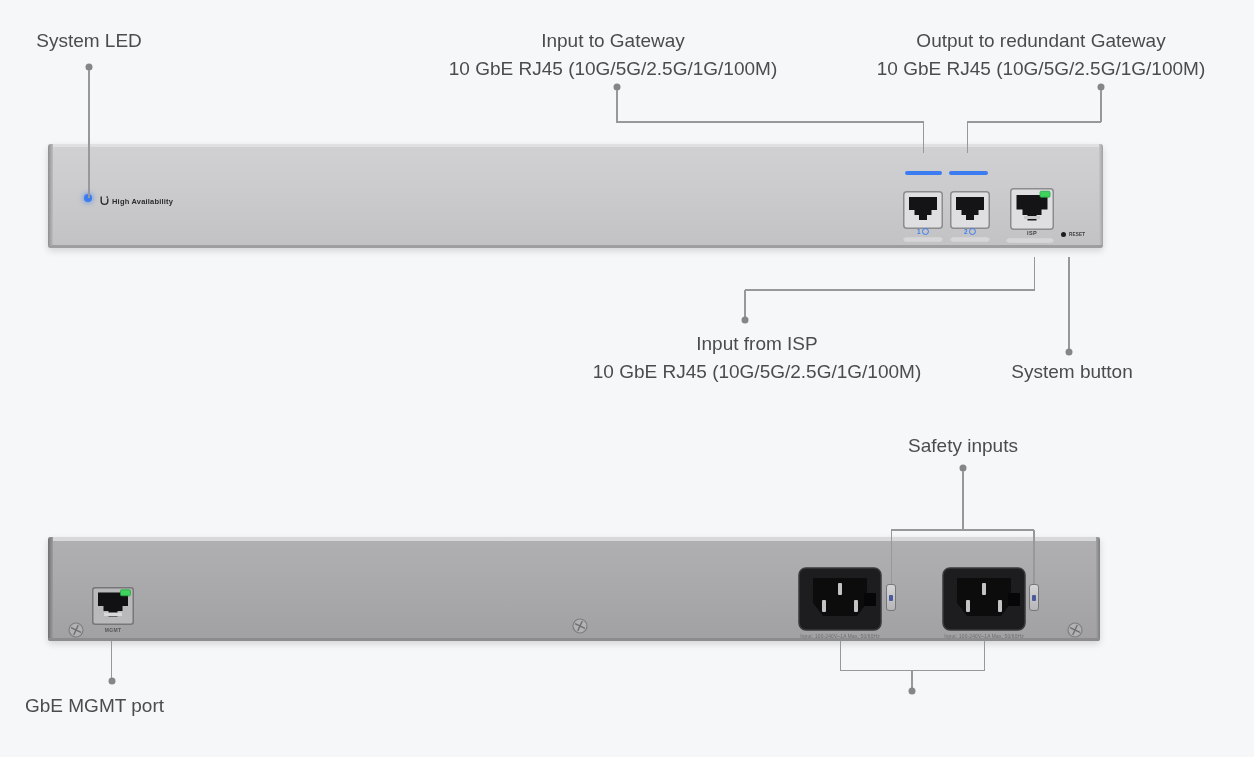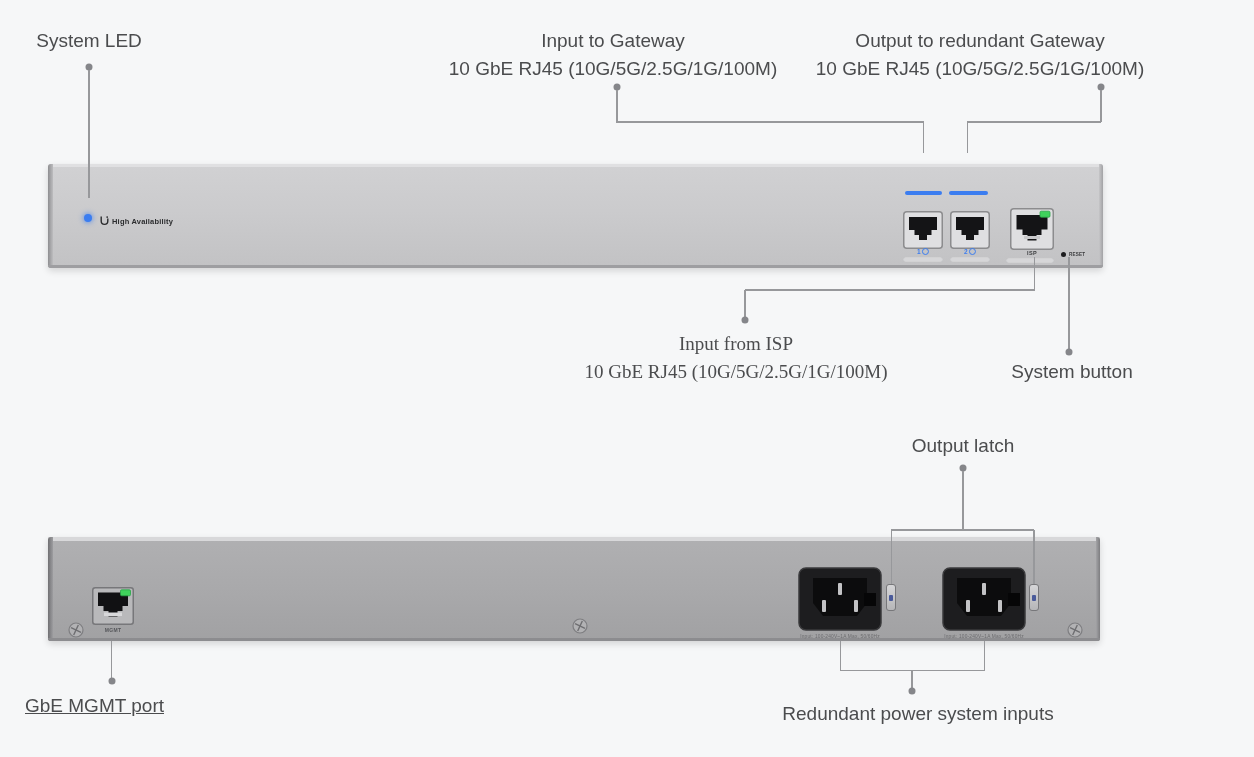--- a/index.html
+++ b/index.html
@@ -12,21 +12,21 @@
   .ann.left-align{transform:none;text-align:left;}
 
   
   .vline{position:absolute;width:1.5px;background:#97989b;z-index:5;}
   .hline{position:absolute;height:1.5px;background:#97989b;z-index:5;}
   .ldot{position:absolute;width:7px;height:7px;border-radius:50%;background:#85868a;
         transform:translate(-50%,-50%);z-index:5;}
 
   
   .panel{position:absolute;border-radius:3px;box-shadow:0 3px 7px rgba(0,0,0,.14);}
-  .panel-front{left:48px;top:164px;width:1055px;height:104px;
+  .panel-front{left:48px;top:144px;width:1055px;height:104px;
     background:linear-gradient(180deg,#d1d1d3 0%,#cbcbcd 45%,#c2c2c4 100%);}
   .panel-back{left:48px;top:537px;width:1052px;height:104px;border-radius:2px;
     background:linear-gradient(180deg,#b0b0b2 0%,#a9a9ab 50%,#a1a1a3 100%);}
   .edge-top{position:absolute;left:0;right:0;top:0;height:3px;background:#e0e0e2;border-radius:3px 3px 0 0;}
   .edge-top-back{position:absolute;left:0;right:0;top:0;height:4px;background:#d8d8da;}
   .edge-left{position:absolute;left:0;top:0;bottom:0;width:5px;
     background:linear-gradient(90deg,#8e8e91,#bdbdbf);border-radius:3px 0 0 3px;}
   .edge-right{position:absolute;right:0;top:0;bottom:0;width:4px;
     background:linear-gradient(90deg,#c6c6c8,#a2a2a5);border-radius:0 3px 3px 0;}
   .edge-bottom{position:absolute;left:0;right:0;bottom:0;height:3px;background:#9e9ea1;border-radius:0 0 3px 3px;}
@@ -62,45 +62,42 @@
 
   <div class="ann" style="left:89px;top:27px;">
     <div>System LED</div>
   </div>
 
   <div class="ann" style="left:613px;top:27px;">
     <div>Input to Gateway</div>
     <div>10 GbE RJ45 (10G/5G/2.5G/1G/100M)</div>
   </div>
 
-  <div class="ann" style="left:980px;top:27px;">
+  <div class="ann" style="left:1041px;top:27px;">
     <div>Output to redundant Gateway</div>
     <div>10 GbE RJ45 (10G/5G/2.5G/1G/100M)</div>
   </div>
 
-  <div class="ann" style="left:736px;top:330px;font-family:Liberation Serif, serif;">
+  <div class="ann" style="left:757px;top:330px;">
     <div>Input from ISP</div>
     <div>10 GbE RJ45 (10G/5G/2.5G/1G/100M)</div>
   </div>
 
   <div class="ann" style="left:1072px;top:358px;">
     <div>System button</div>
   </div>
 
   <div class="ann" style="left:963px;top:432px;">
-    <div>Output latch</div>
-  </div>
-
-  <div class="ann left-align" style="left:25px;top:692px;text-decoration:underline;">
+    <div>Safety inputs</div>
+  </div>
+
+  <div class="ann left-align" style="left:25px;top:692px;">
     <div>GbE MGMT port</div>
   </div>
 
-  <div class="ann" style="left:918px;top:700px;">
-    <div>Redundant power system inputs</div>
-  </div>
 
   <div class="ldot" style="left:89px;top:67px;"></div>
   <div class="vline" style="left:88.25px;top:70px;height:128px;"></div>
 
   <div class="ldot" style="left:617px;top:87px;"></div>
   <div class="vline" style="left:616.25px;top:90px;height:32px;"></div>
   <div class="hline" style="left:616.25px;top:121.25px;width:308px;"></div>
   <div class="vline" style="left:922.75px;top:122px;height:31px;"></div>
 
   <div class="ldot" style="left:1101px;top:87px;"></div>

